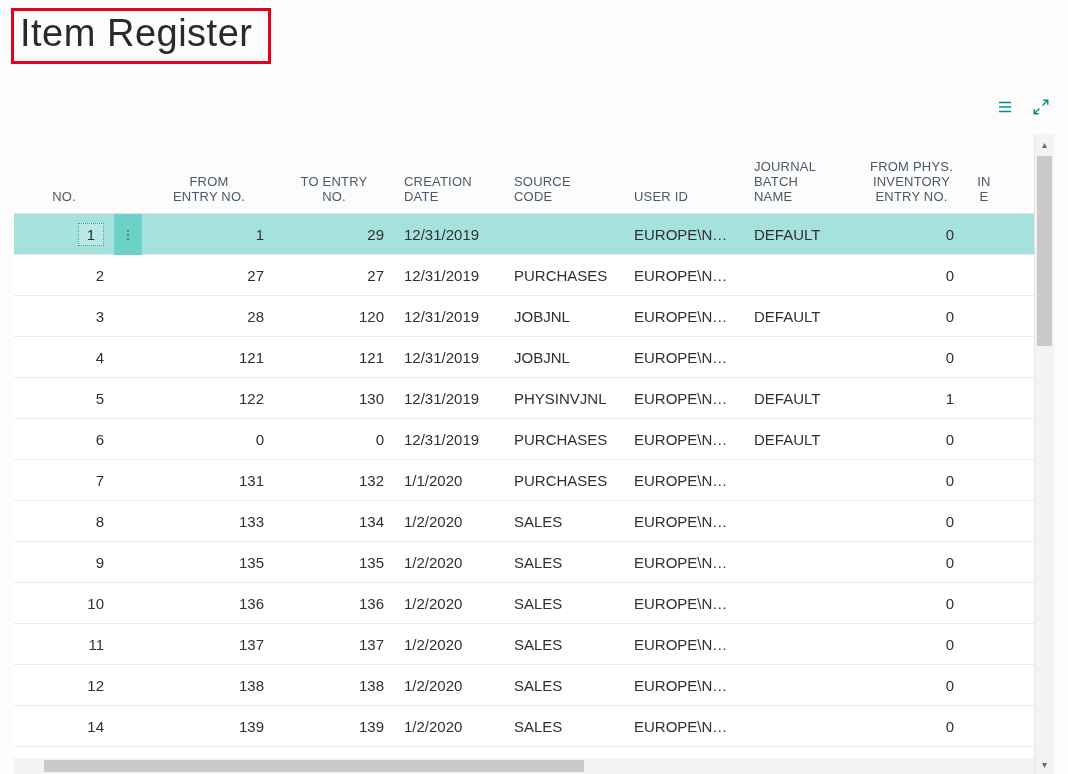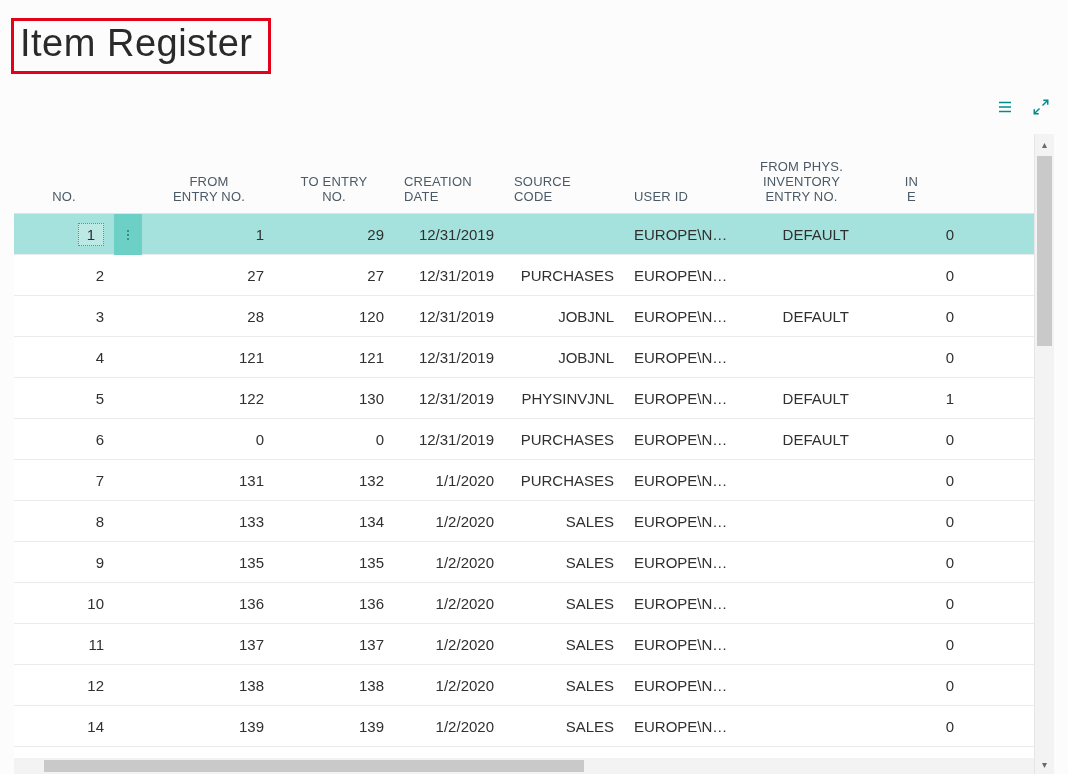--- a/index.html
+++ b/index.html
@@ -15,21 +15,21 @@
   }
   .page {
     position: relative;
     width: 1068px;
     height: 774px;
     background: #fcfcfc;
   }
   .title-wrap {
     position: absolute;
     left: 11px;
-    top: 18px;
+    top: 8px;
     border: 3px solid #e4021b;
     padding: 2px 16px 6px 6px;
   }
   .page-title {
     font-size: 38px;
     font-weight: 300;
     color: #2a2a2a;
     letter-spacing: 0.5px;
     line-height: 1.1;
   }
@@ -129,21 +129,21 @@
   .grow.sel {
     background: #a6e2dd;
   }
   .gcell {
     padding: 0 10px;
     overflow: hidden;
     text-overflow: ellipsis;
     white-space: nowrap;
   }
   .gcell.r { text-align: right; }
-  .gcell.l { text-align: right; }
+  .gcell.l { text-align: left; }
 
   .rowsel-box {
     display: inline-block;
     border: 1px dotted #2aa9a0;
     padding: 2px 8px;
     background: #bce9e4;
   }
   .row-kebab {
     width: 28px;
     height: 41px;
@@ -192,20 +192,23 @@
           <div class="hcell"></div>
           <div class="hcell r">FROM
 ENTRY NO.</div>
           <div class="hcell r">TO ENTRY
 NO.</div>
           <div class="hcell l">CREATION
 DATE</div>
           <div class="hcell l">SOURCE
 CODE</div>
           <div class="hcell l">USER ID</div>
+          <div class="hcell l">JOURNAL
+BATCH
+NAME</div>
           <div class="hcell r">FROM PHYS.
 INVENTORY
 ENTRY NO.</div>
           <div class="hcell r">IN
 E</div>
         </div>
         <div class="grow cols sel">
           <div class="gcell r"><span class="rowsel-box">1</span></div>
           <div class="row-kebab sel">
             <svg viewBox="0 0 24 24" fill="currentColor">

